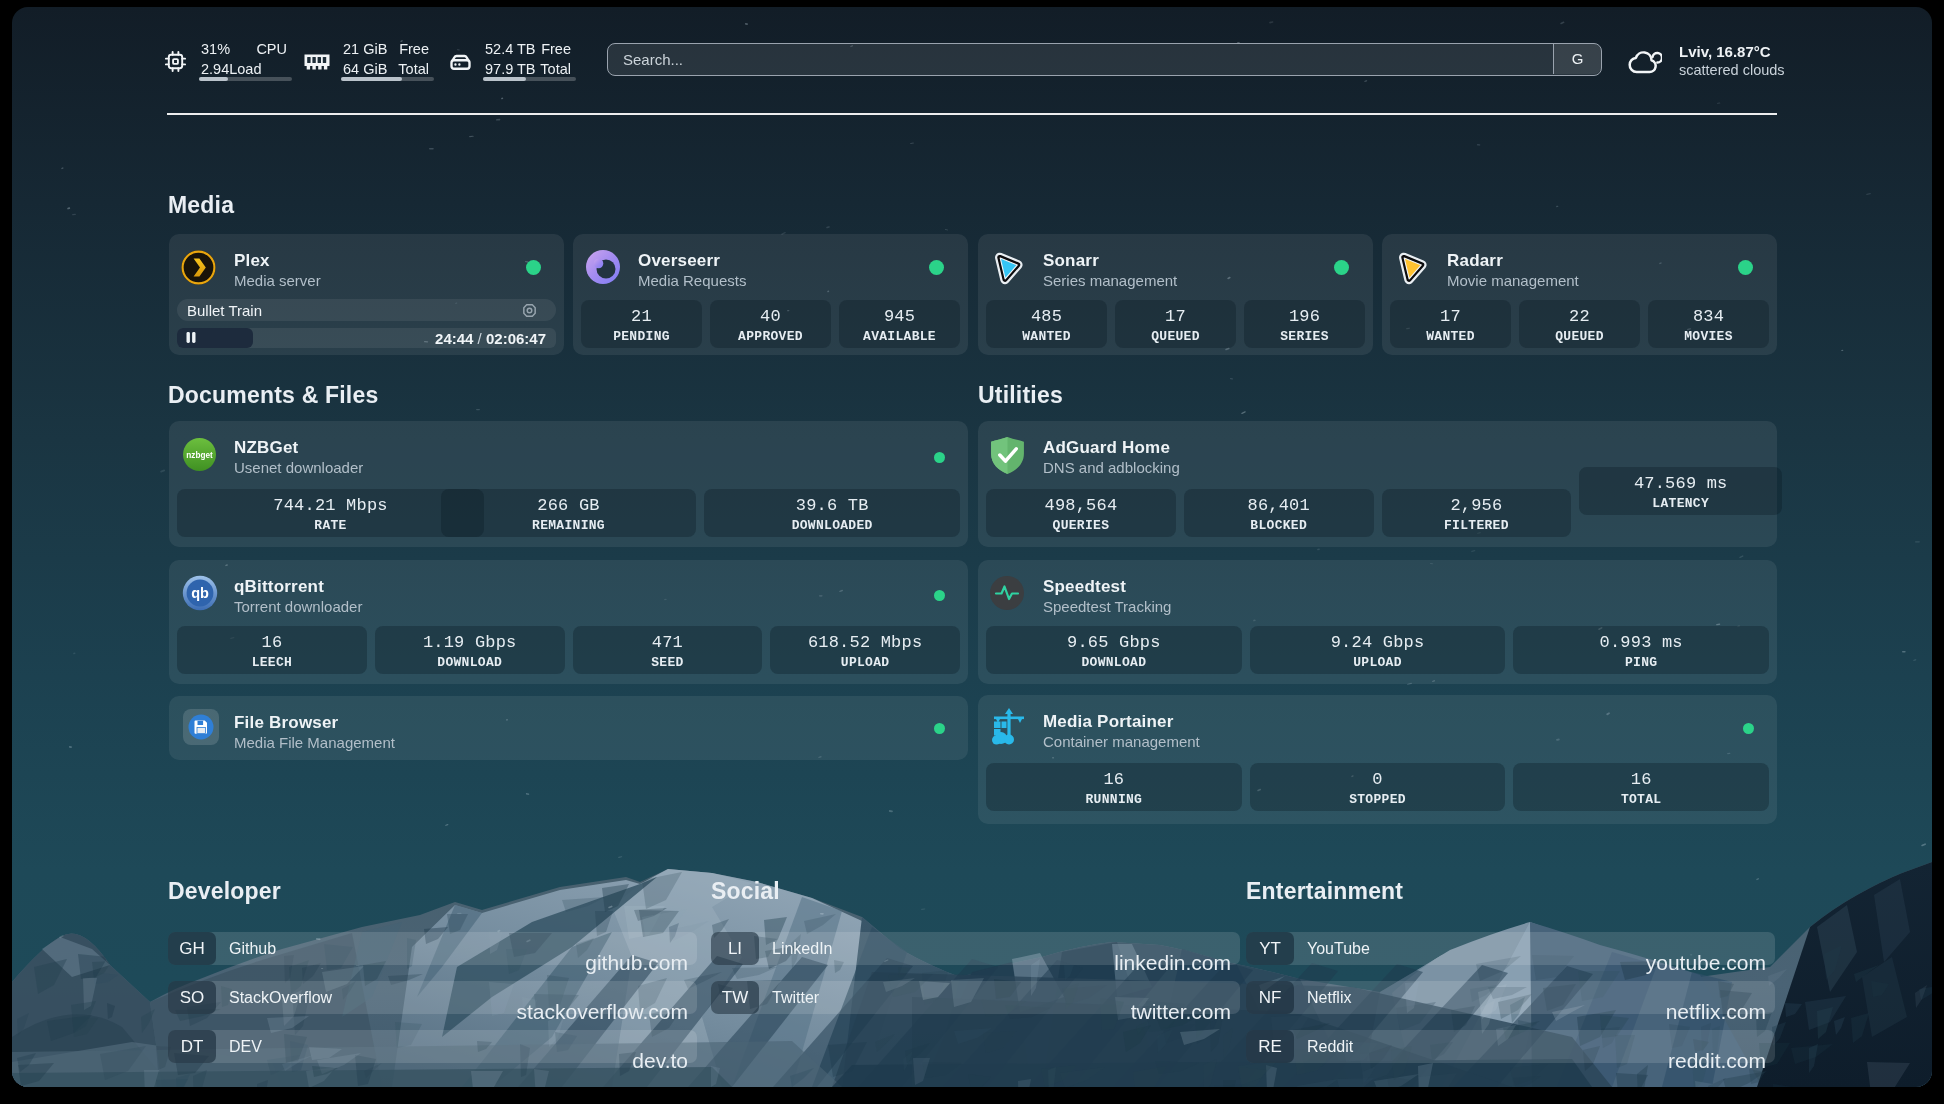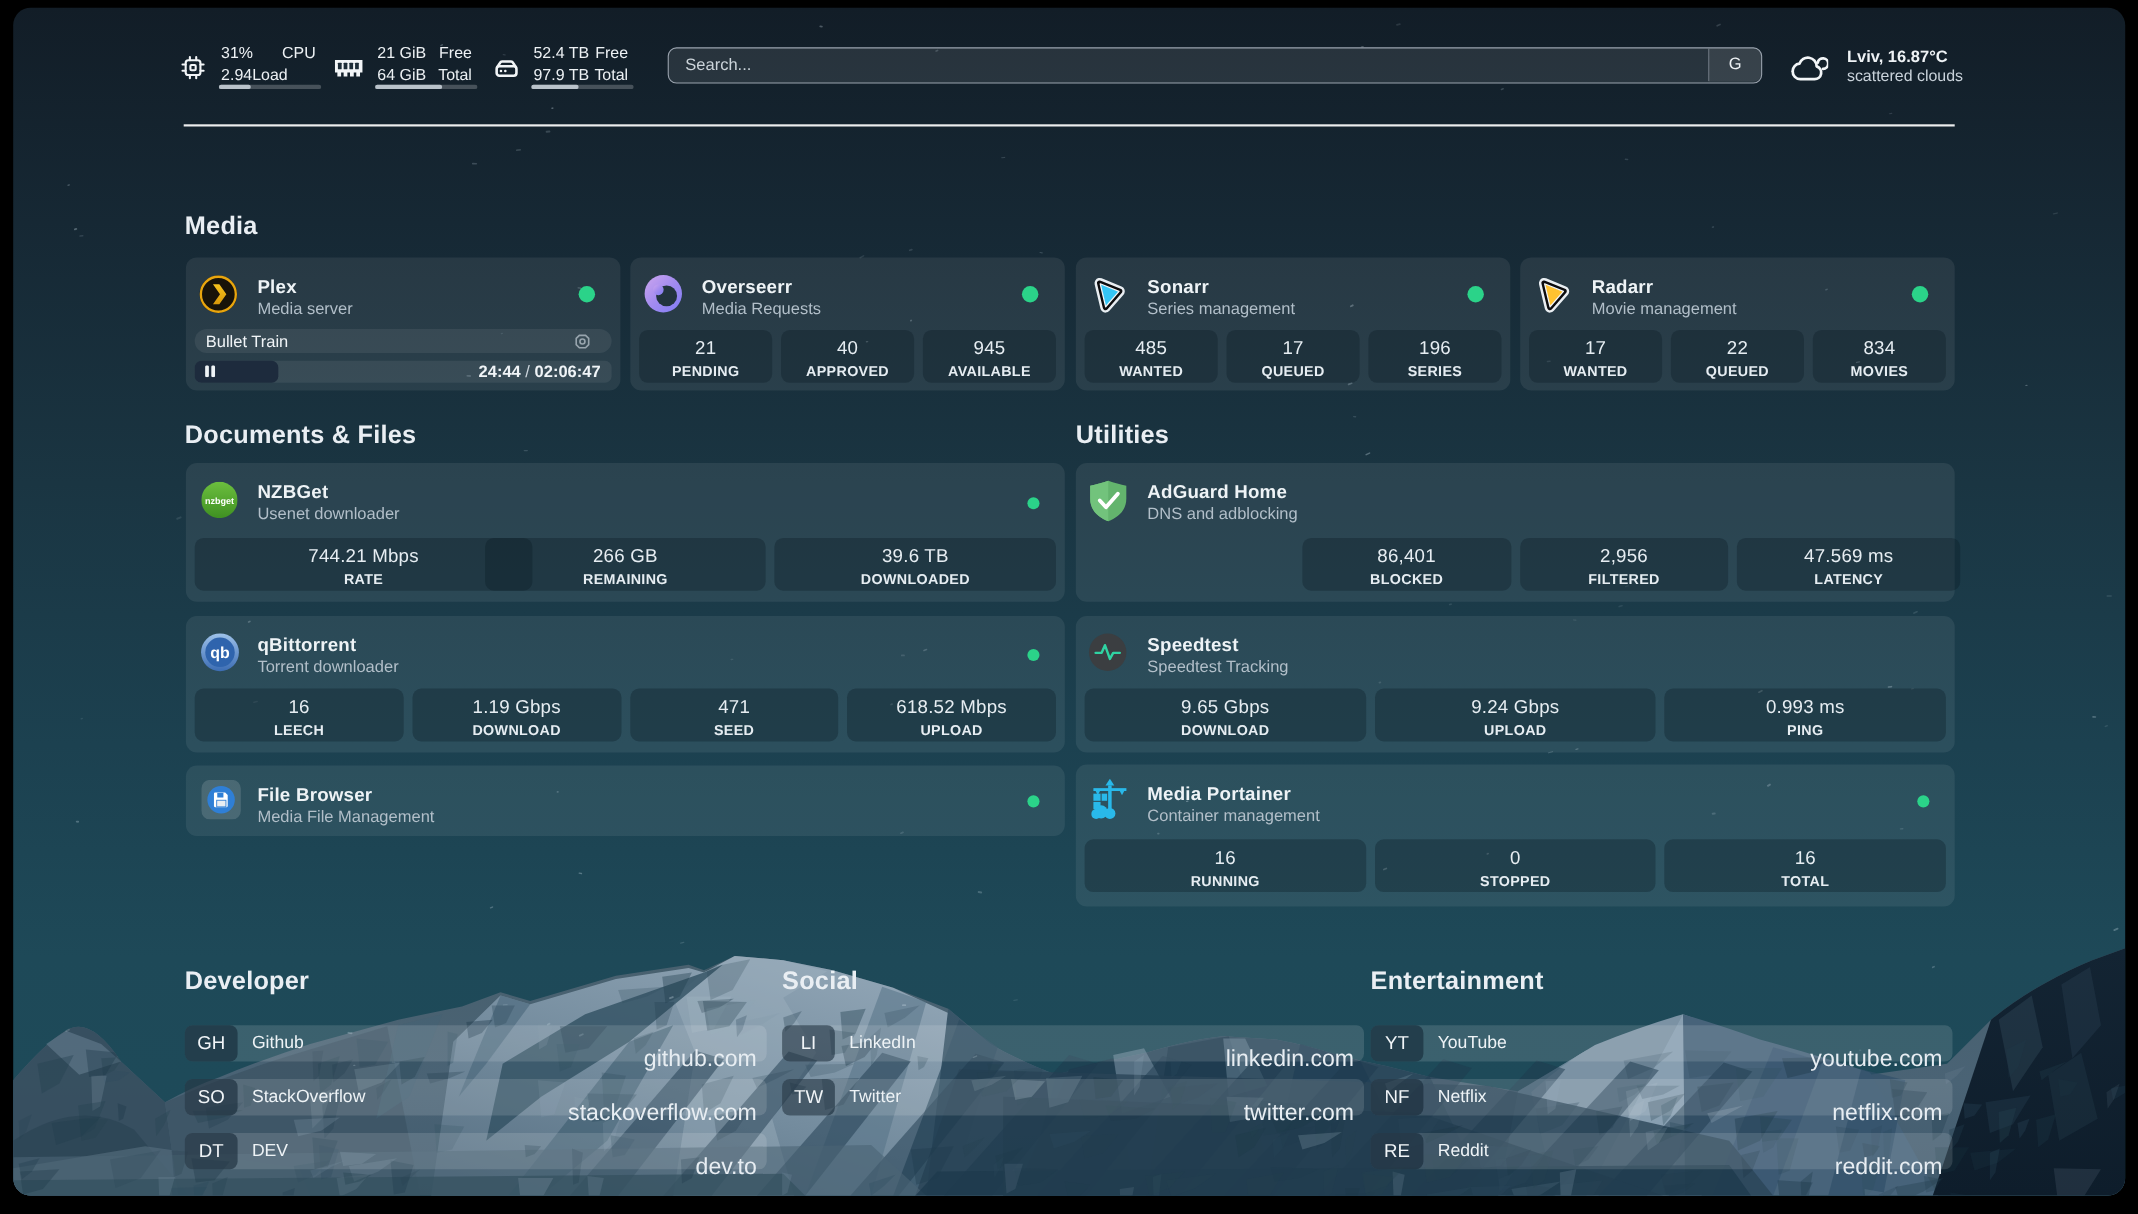--- a/index.html
+++ b/index.html
@@ -2,21 +2,21 @@
 <html><head><meta charset="utf-8"><style>
 *{margin:0;padding:0;box-sizing:border-box;}
 html,body{width:1944px;height:1104px;background:#000;font-family:"Liberation Sans",sans-serif;}
 #screen{position:absolute;left:12px;top:7px;width:1920px;height:1080px;border-radius:16px;overflow:hidden;
  background:linear-gradient(180deg,#121d27 0%,#162834 18%,#1a3542 40%,#1c4150 62%,#1e4958 80%,#1e4b5a 100%);}
 .abs{position:absolute;}
 .card{position:absolute;background:rgba(255,255,255,0.075);border-radius:10px;}
 .ttl{font-size:17px;font-weight:700;color:#eef3f6;letter-spacing:.2px;}
 .sub{font-size:15px;color:#b2bfc9;}
 .dot{position:absolute;border-radius:50%;background:#2bd389;}
-.statbox{position:absolute;background:rgba(10,24,34,0.32);border-radius:8px;text-align:center;color:#e6edf2;}
+.statbox{position:absolute;background:rgba(10,24,34,0.32);border-radius:8px;text-align:center;color:#e6edf2;font-family:Liberation Mono, monospace;}
 .statnum{font-size:17px;margin-top:7px;letter-spacing:.2px;}
 .statlbl{font-size:13px;font-weight:700;margin-top:3px;letter-spacing:.3px;}
 .sect{position:absolute;font-size:23px;font-weight:600;color:#e9eef3;letter-spacing:.2px;}
 .mon{position:absolute;color:#edf1f4;font-size:14.5px;}
 .bar{position:absolute;height:4px;border-radius:2px;background:rgba(255,255,255,0.22);}
 .barfill{height:4px;border-radius:2px;background:#b9c2ca;}
 .bkrow{position:absolute;height:33px;background:rgba(255,255,255,0.13);border-radius:7px;margin-top:12px;}
 .bkabbr{position:absolute;left:0;top:0;width:48px;height:33px;background:rgba(16,34,50,0.55);
  border-radius:7px;color:#f0f4f7;font-size:17px;text-align:center;line-height:33px;}
 .bkname{position:absolute;left:61px;top:8px;font-size:16px;color:#eef3f6;}
@@ -644,29 +644,33 @@
     <div class="dot" style="left:921.5px;top:715.5px;width:11px;height:11px"></div>
     <div class="sect" style="left:966px;top:375px">Utilities</div>
     <div class="card" style="left:966px;top:414px;width:799px;height:126px"></div>
     <svg class="abs" style="left:977px;top:429px" width="37" height="39" viewBox="0 0 36 38">
       <path d="M18 1 C13 3 7 4 2 5.5 V17 c0 10.5 7.5 16.5 16 20 c8.5 -3.5 16 -9.5 16 -20 V5.5 C29 4 23 3 18 1 Z" fill="#63b46d"></path>
       <path d="M18 1 C13 3 7 4 2 5.5 V17 c0 10.5 7.5 16.5 16 20 Z" fill="#72c37c"></path>
       <path d="M10.5 18.5 l5.5 6 l10.5 -12" fill="none" stroke="#fff" stroke-width="3.4" stroke-linecap="round" stroke-linejoin="round"></path>
     </svg>
     <div class="abs ttl" style="left:1031px;top:431px">AdGuard Home</div>
     <div class="abs sub" style="left:1031px;top:452px">DNS and adblocking</div>
+    <div class="statbox" style="left:974.0px;top:482px;width:189.8px;height:48px">
+      <div class="statnum">498,564</div>
+      <div class="statlbl">QUERIES</div>
+    </div>
     <div class="statbox" style="left:1171.8px;top:482px;width:189.8px;height:48px">
       <div class="statnum">86,401</div>
       <div class="statlbl">BLOCKED</div>
     </div>
     <div class="statbox" style="left:1369.5px;top:482px;width:189.8px;height:48px">
       <div class="statnum">2,956</div>
       <div class="statlbl">FILTERED</div>
     </div>
-    <div class="statbox" style="left:1567.2px;top:482px;width:203px;height:48px">
+    <div class="statbox" style="left:1567.2px;top:460px;width:203px;height:48px">
       <div class="statnum">47.569 ms</div>
       <div class="statlbl">LATENCY</div>
     </div>
     <div class="card" style="left:966px;top:553px;width:799px;height:124px"></div>
     <svg class="abs" style="left:977px;top:568px" width="36" height="36" viewBox="0 0 36 36">
       <circle cx="18" cy="18" r="17" fill="#3b3e41"></circle>
       <path d="M7 18.5 h5.5 l3 -7 l4.5 12.5 l3 -5.5 h6" fill="none" stroke="#2fd3a2" stroke-width="2.2" stroke-linecap="round" stroke-linejoin="round"></path>
     </svg>
     <div class="abs ttl" style="left:1031px;top:570px">Speedtest</div>
     <div class="abs sub" style="left:1031px;top:591px">Speedtest Tracking</div>

